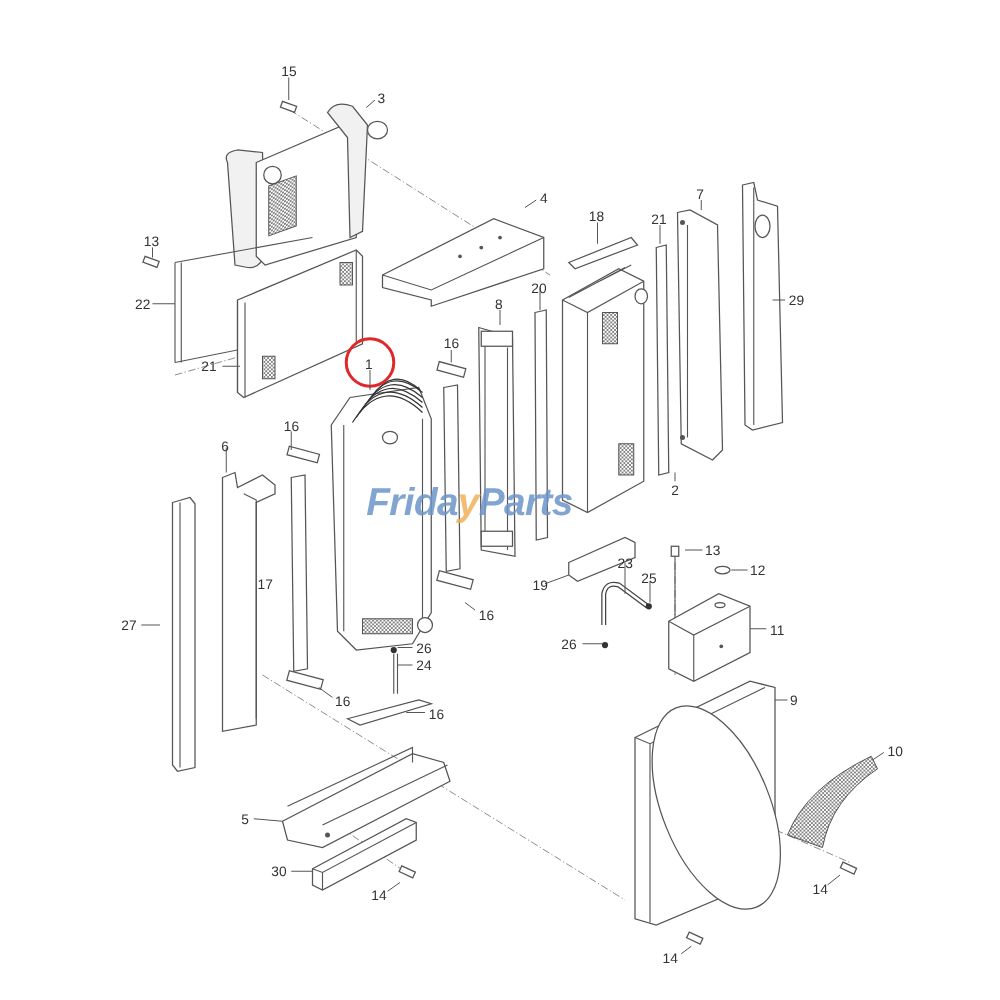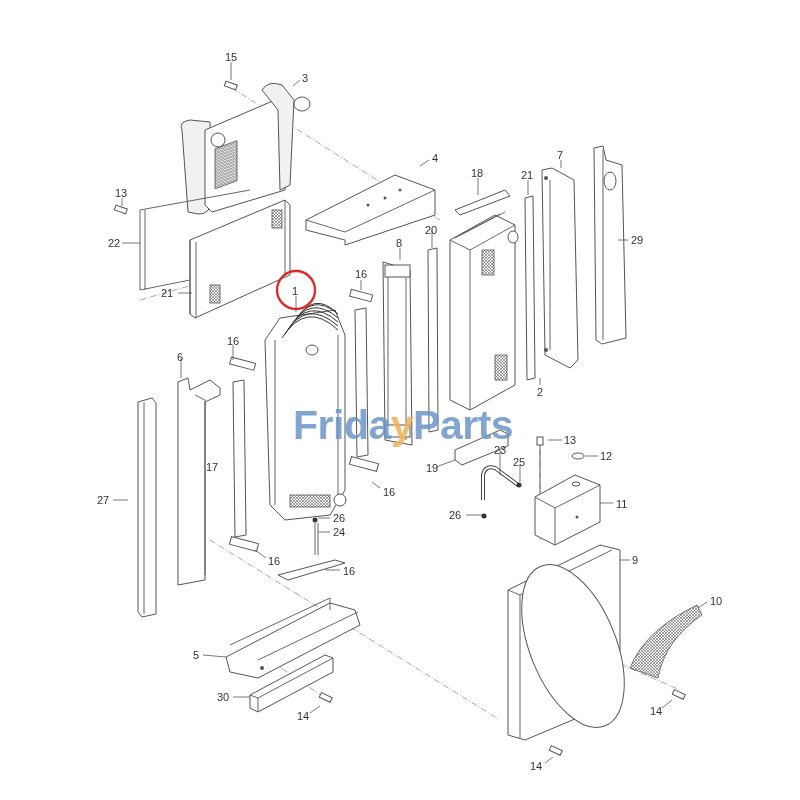--- a/index.html
+++ b/index.html
@@ -7,22 +7,22 @@
          font-family:"Liberation Sans", sans-serif; }
   #stage { position:absolute; left:0; top:0; width:800px; height:800px; }
   svg text.callout { font-family:"Liberation Sans", sans-serif; font-size:11px; fill:#333; }
   .part { fill:#fff; stroke:#555; stroke-width:1; }
   .part-l { fill:none; stroke:#555; stroke-width:0.9; }
   .grey { fill:#f1f1f1; stroke:#555; stroke-width:1; }
   .leader { stroke:#555; stroke-width:0.8; fill:none; }
   .dash { stroke:#666; stroke-width:0.6; fill:none; stroke-dasharray:6 2 1 2; }
   .mesh { fill:url(#meshPat); stroke:#555; stroke-width:0.8; }
   .hl-circle { fill:none; stroke:#e0282a; stroke-width:2.4; }
-  #watermark { position:absolute; left:293px; top:402px; font-family:"Liberation Sans", sans-serif;
-               font-weight:bold; font-size:41px; color:#6d95c9; opacity:0.85;
+  #watermark { position:absolute; left:293px; top:384px; font-family:"Liberation Sans", sans-serif;
+               font-weight:bold; font-style:italic; font-size:31px; color:#6d95c9; opacity:0.85;
                letter-spacing:-0.5px; white-space:nowrap; pointer-events:none; }
   #watermark .tick { color:#f0b25a; }
 </style>
 </head>
 <body>
 
 <div id="stage">
 <svg width="800" height="800" viewBox="0 0 800 800" xmlns="http://www.w3.org/2000/svg">
   <defs>
     <pattern id="meshPat" width="3" height="3" patternUnits="userSpaceOnUse">

